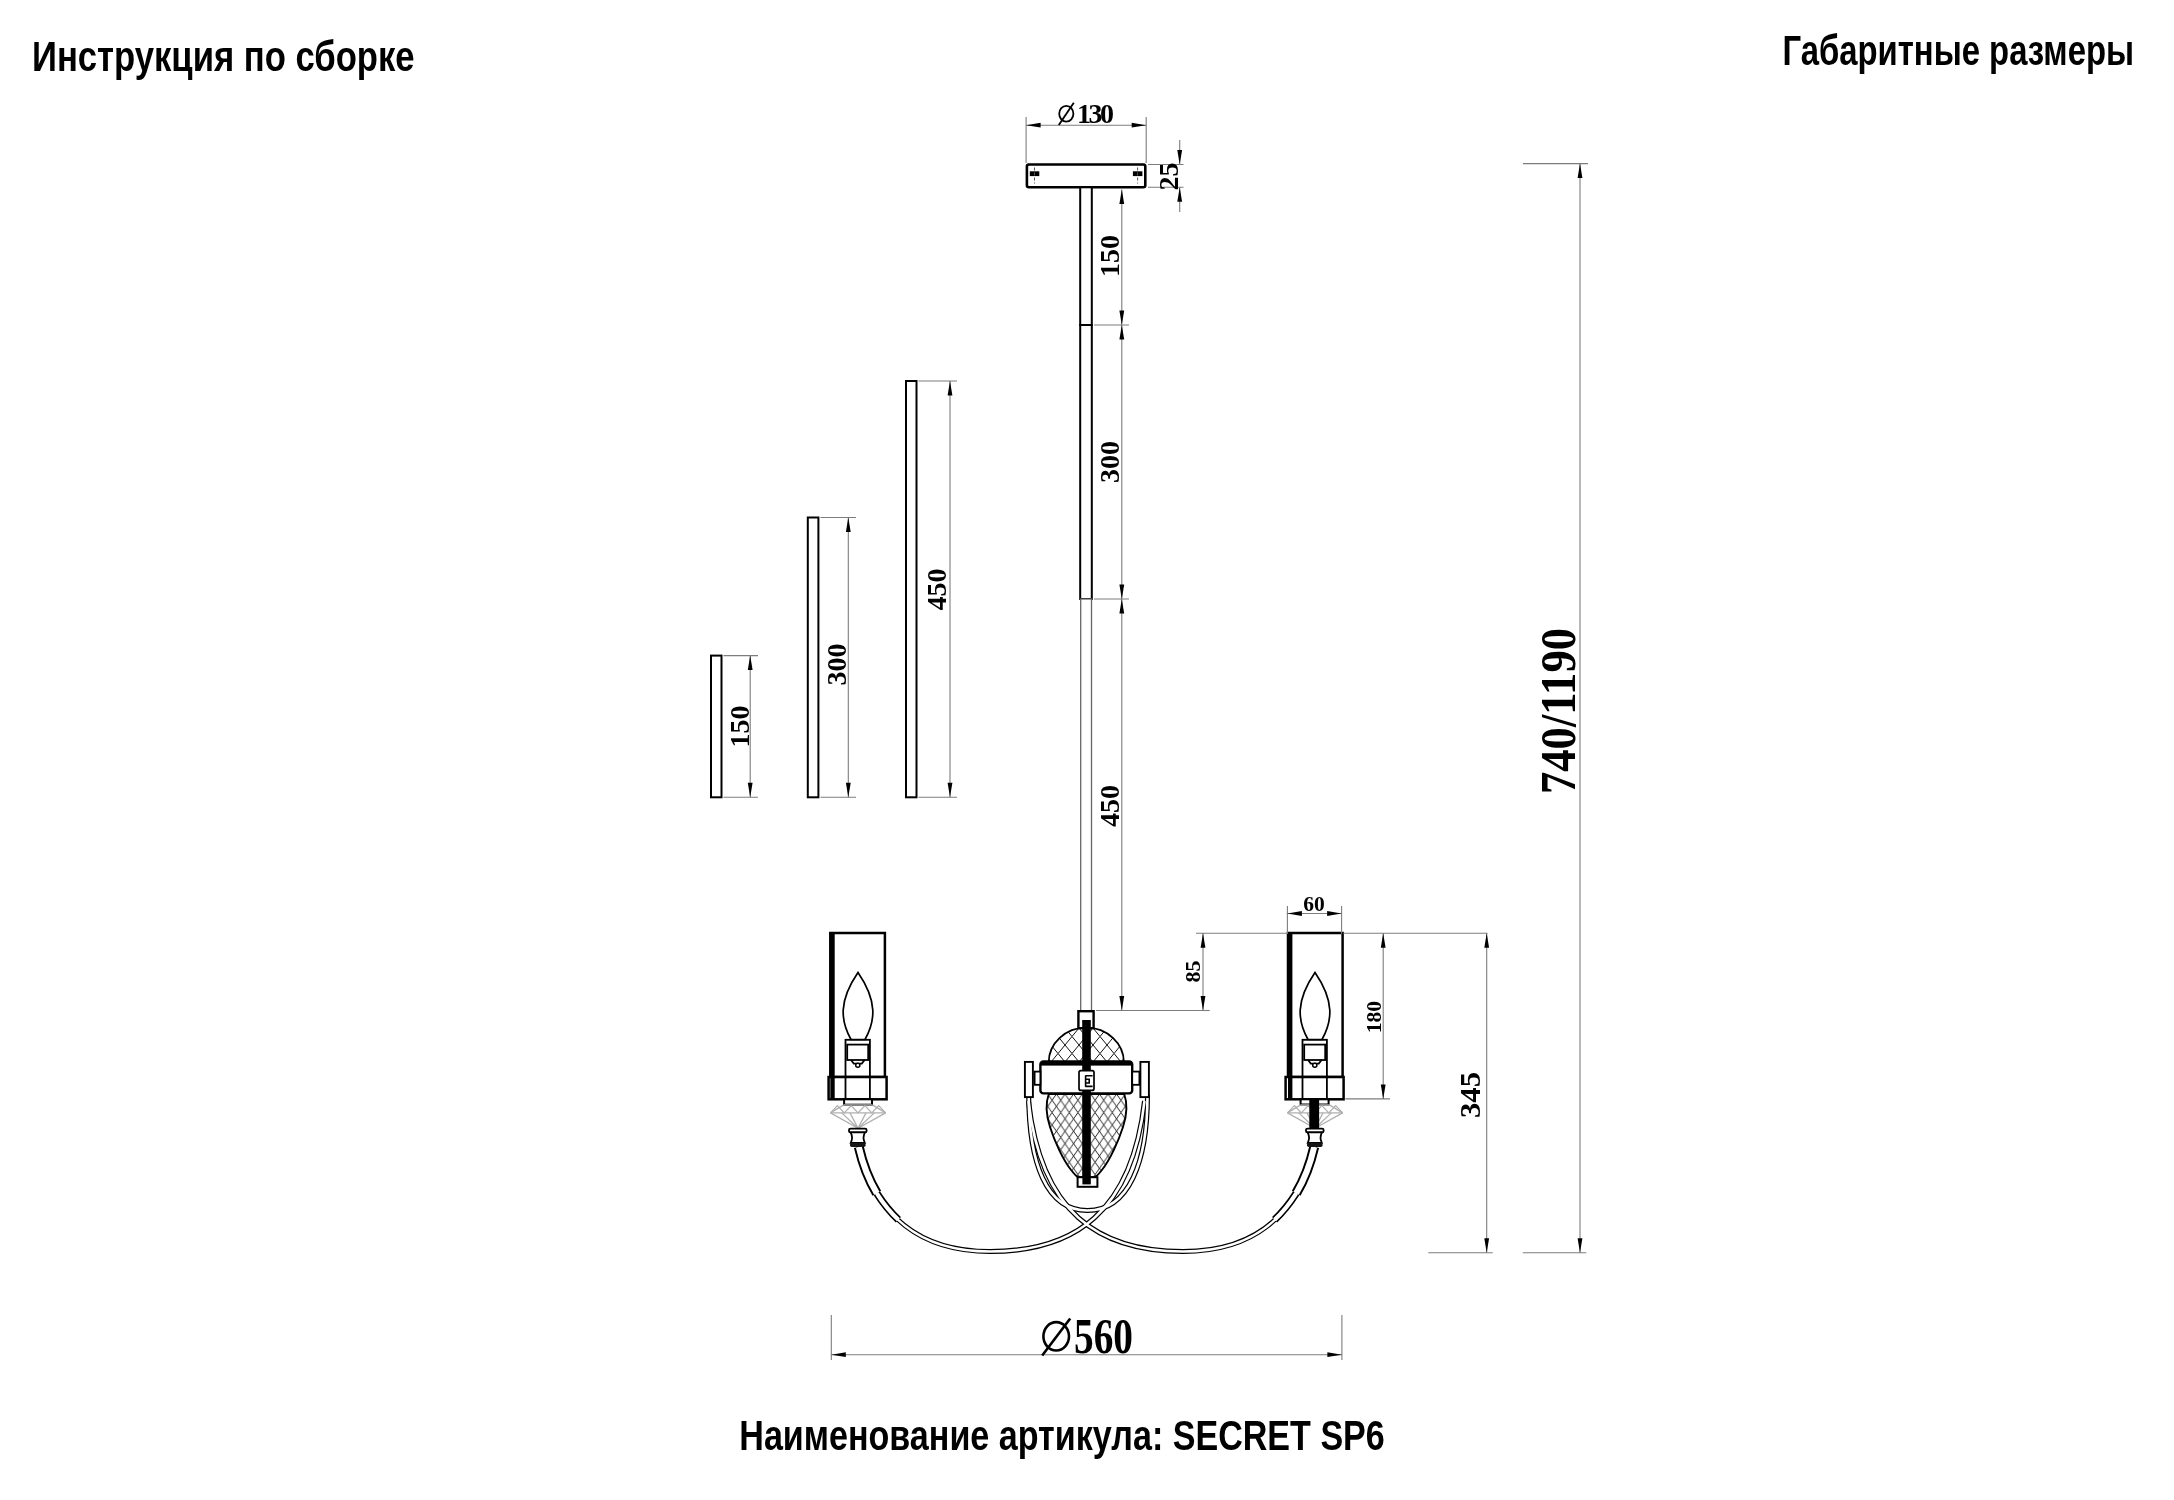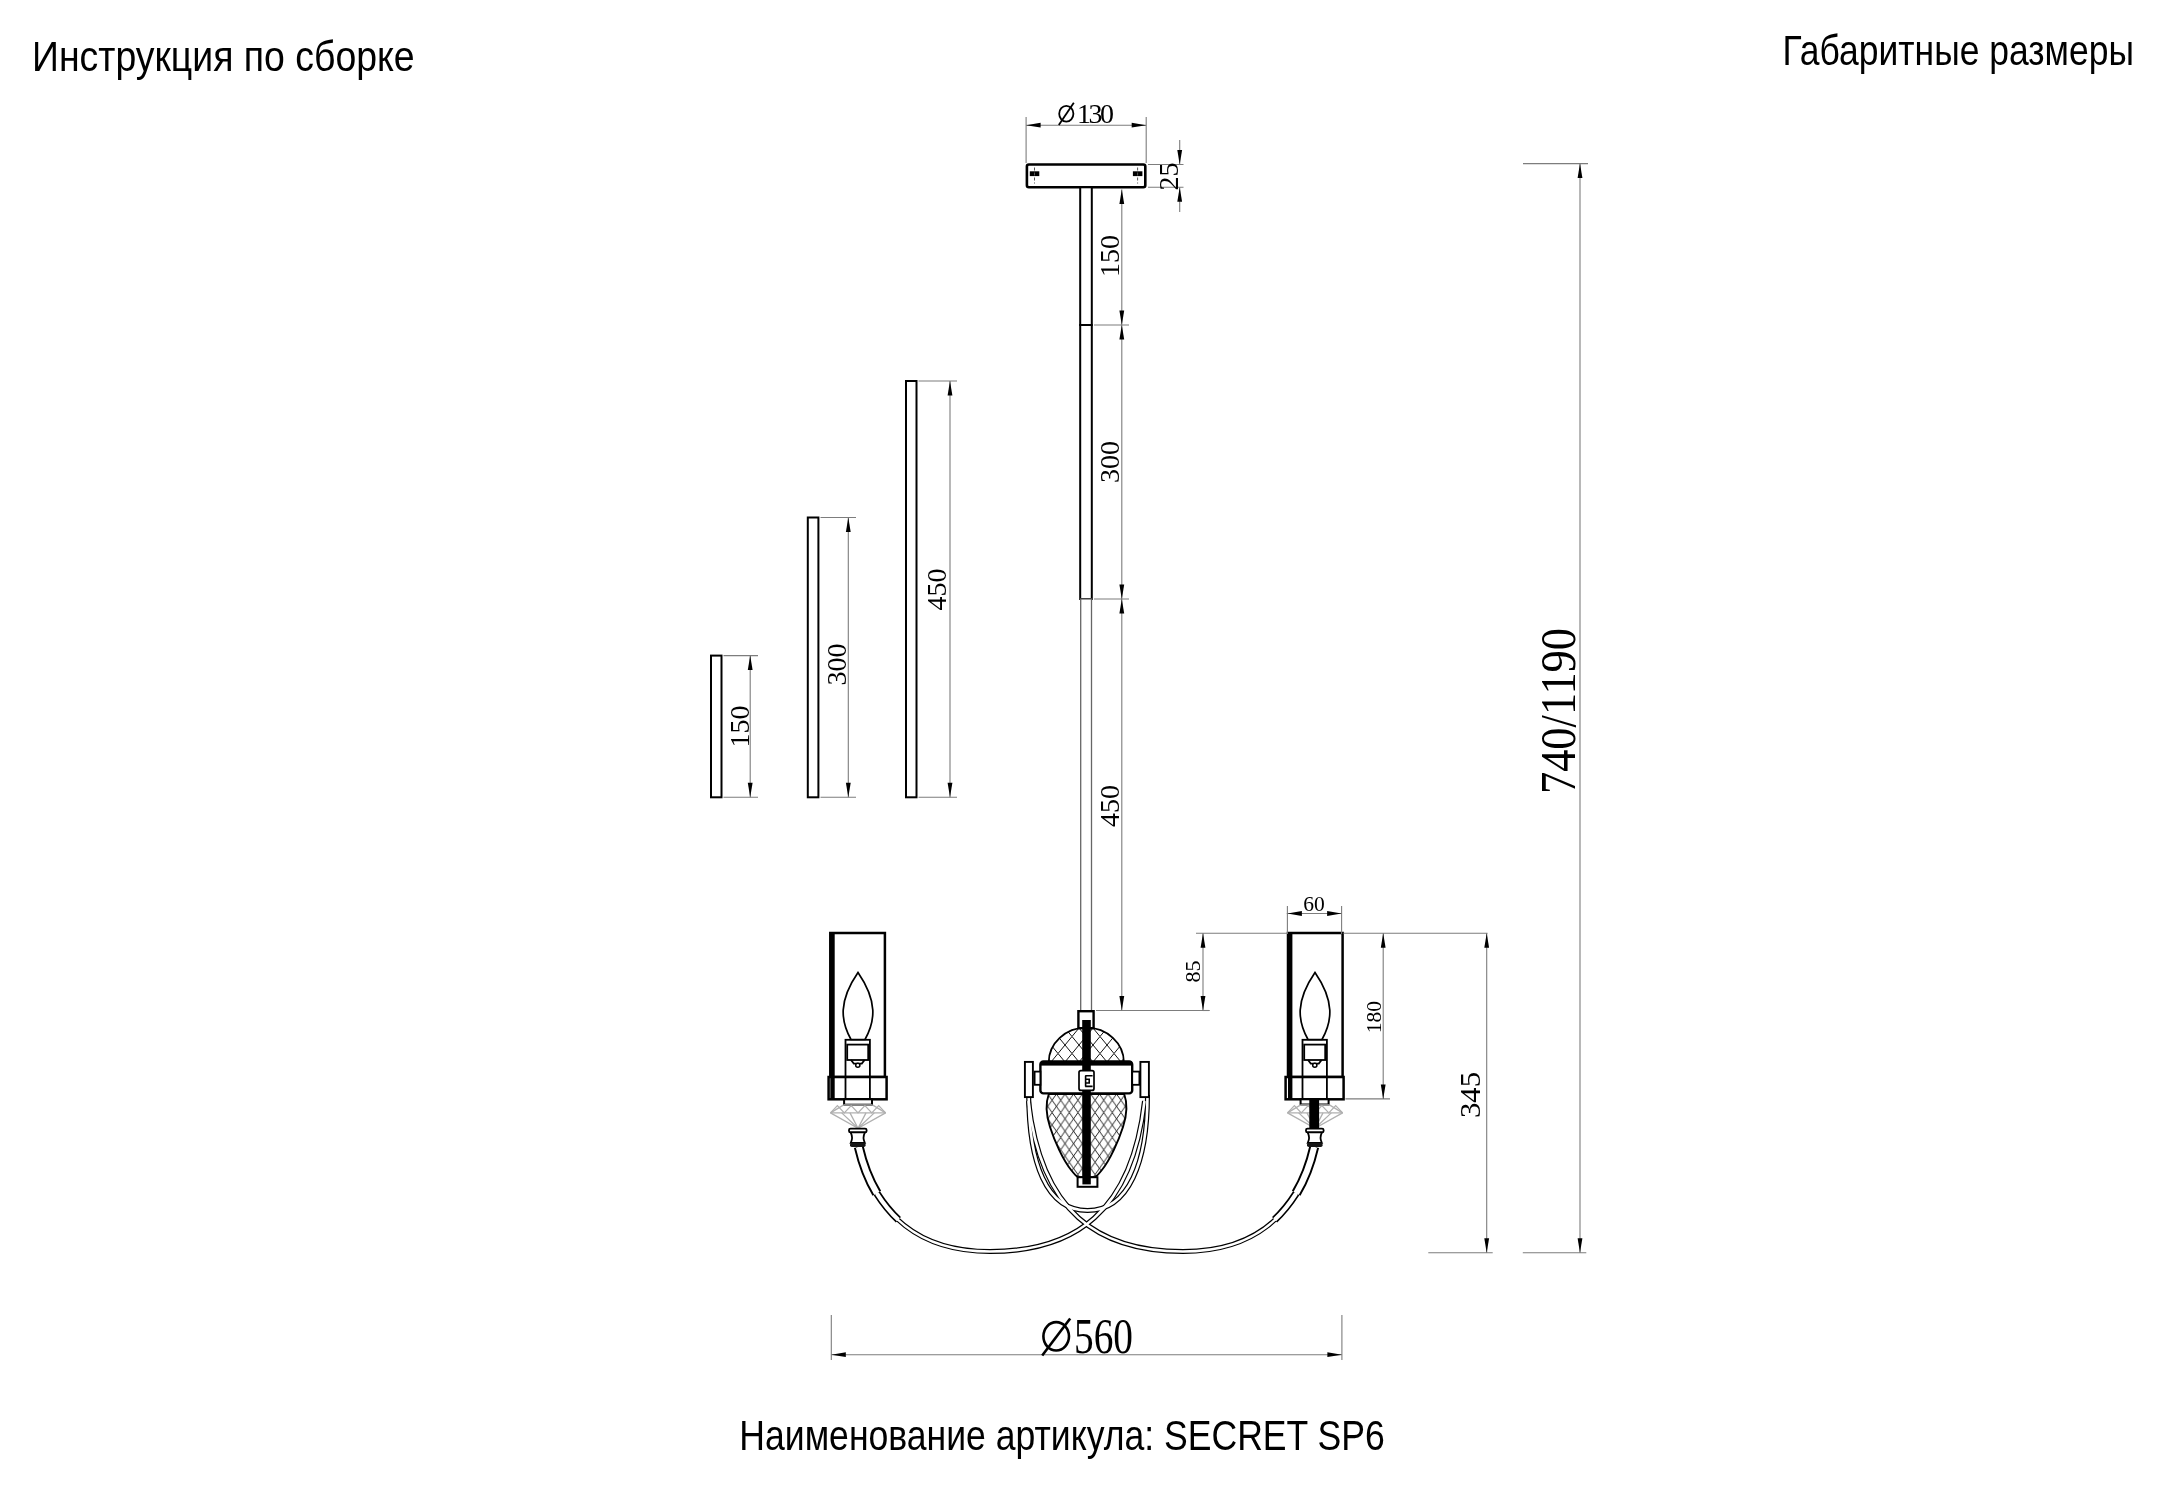--- a/index.html
+++ b/index.html
@@ -1,16 +1,16 @@
 <!DOCTYPE html>
 <html><head>
 <meta charset="utf-8">
 <style>
   html,body{margin:0;padding:0;background:#ffffff;}
-  .page{position:relative;width:2174px;height:1500px;background:#fff;overflow:hidden;}
+  .page{position:relative;width:2174px;height:1500px;background:#fff;overflow:hidden;font-weight:bold;}
   svg{position:absolute;left:0;top:0;}
   text{fill:#000;}
   .ser{font-family:"Liberation Serif", serif;}
   .san{font-family:"Liberation Sans", sans-serif;}
 </style>
 </head>
 <body>
 <div class="page">
 <svg width="2174" height="1500" viewBox="0 0 2174 1500" xmlns="http://www.w3.org/2000/svg">
 <defs>

